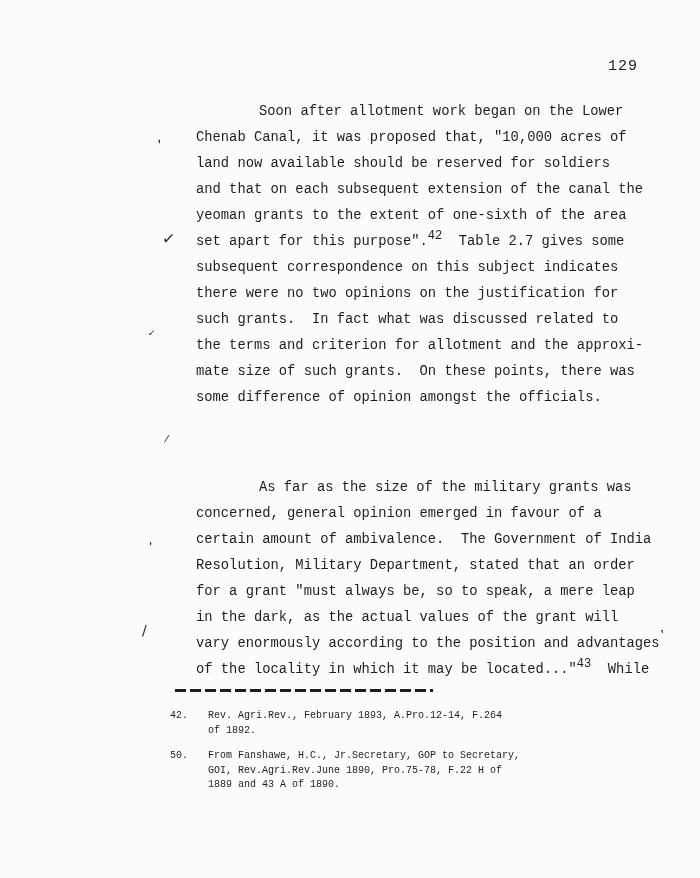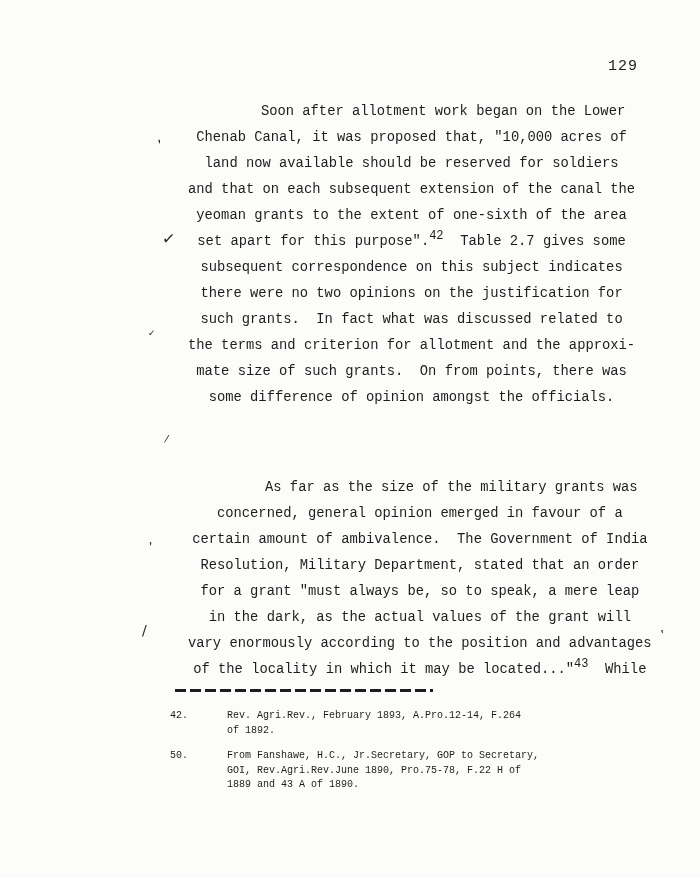--- a/index.html
+++ b/index.html
@@ -19,24 +19,23 @@
   }
   .page-number {
     position: absolute;
     left: 608px;
     top: 58px;
     font-size: 15px;
     letter-spacing: 1px;
   }
   .para {
     position: absolute;
-    left: 188px;
+    left: 196px;
     font-size: 13.8px;
     line-height: 26px;
-    text-align: center;
   }
   .para .line {
     white-space: pre;
     height: 26px;
   }
   .p1 { top: 99px; }
   .p2 { top: 475px; }
   .line.indent { text-indent: 63px; }
   .line sup {
     font-size: 12px;
@@ -63,21 +62,21 @@
     line-height: 14.6px;
   }
   .footnote {
     display: flex;
     margin-bottom: 11px;
   }
   .fn-num {
     width: 38px;
     flex: none;
   }
-  .fn-line { white-space: pre; margin-left: 19px; }
+  .fn-line { white-space: pre; }
   .mark {
     position: absolute;
     color: #2a2a2a;
     font-family: "DejaVu Sans", sans-serif;
   }
   .m1 { left: 155px; top: 129px; font-size: 14px; transform: rotate(-28deg); }
   .m2 { left: 162px; top: 229px; font-size: 16px; transform: rotate(6deg); }
   .m3 { left: 148px; top: 328px; font-size: 9px;  transform: rotate(4deg); }
   .m4 { left: 165px; top: 433px; font-size: 10px; transform: rotate(14deg); }
   .m5 { left: 147px; top: 532px; font-size: 13px; transform: rotate(-20deg); }
@@ -95,21 +94,21 @@
     <div class="line indent">Soon after allotment work began on the Lower</div>
     <div class="line">Chenab Canal, it was proposed that, "10,000 acres of</div>
     <div class="line">land now available should be reserved for soldiers</div>
     <div class="line">and that on each subsequent extension of the canal the</div>
     <div class="line">yeoman grants to the extent of one-sixth of the area</div>
     <div class="line"><span>set apart for this purpose".</span><sup>42</sup><span>  Table 2.7 gives some</span></div>
     <div class="line">subsequent correspondence on this subject indicates</div>
     <div class="line">there were no two opinions on the justification for</div>
     <div class="line">such grants.  In fact what was discussed related to</div>
     <div class="line">the terms and criterion for allotment and the approxi-</div>
-    <div class="line">mate size of such grants.  On from points, there was</div>
+    <div class="line">mate size of such grants.  On these points, there was</div>
     <div class="line">some difference of opinion amongst the officials.</div>
   </div>
 
   <div class="para p2">
     <div class="line indent">As far as the size of the military grants was</div>
     <div class="line">concerned, general opinion emerged in favour of a</div>
     <div class="line">certain amount of ambivalence.  The Government of India</div>
     <div class="line">Resolution, Military Department, stated that an order</div>
     <div class="line">for a grant "must always be, so to speak, a mere leap</div>
     <div class="line">in the dark, as the actual values of the grant will</div>

